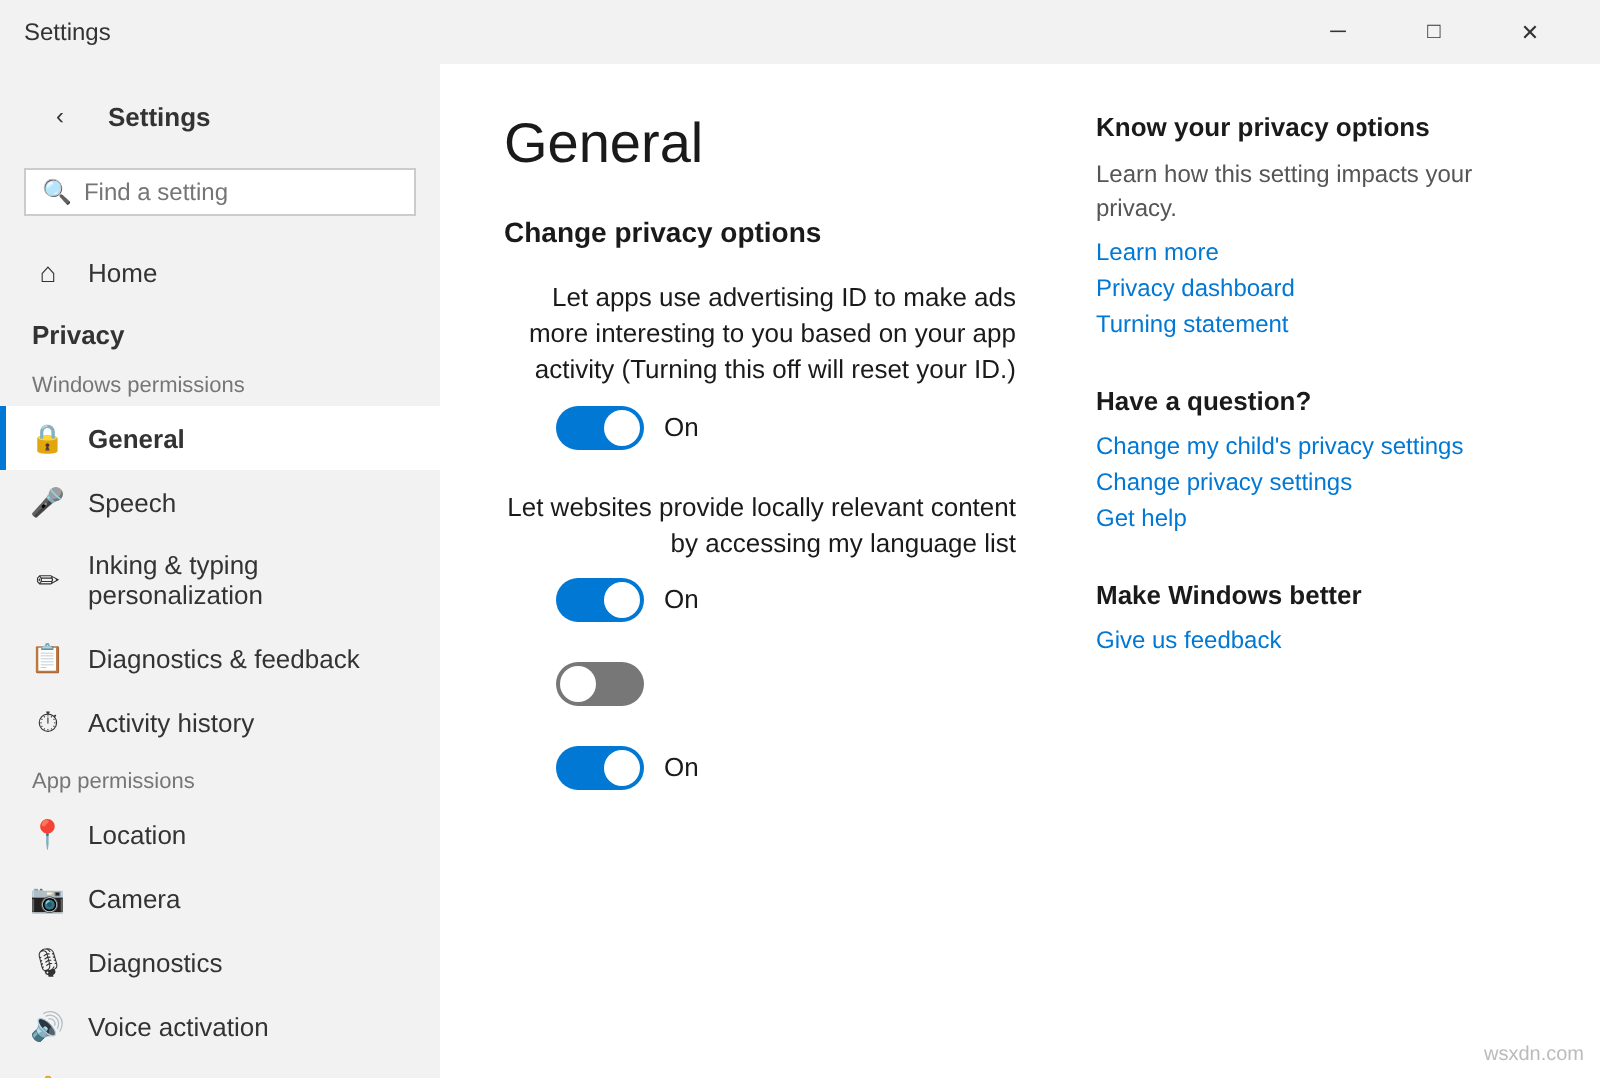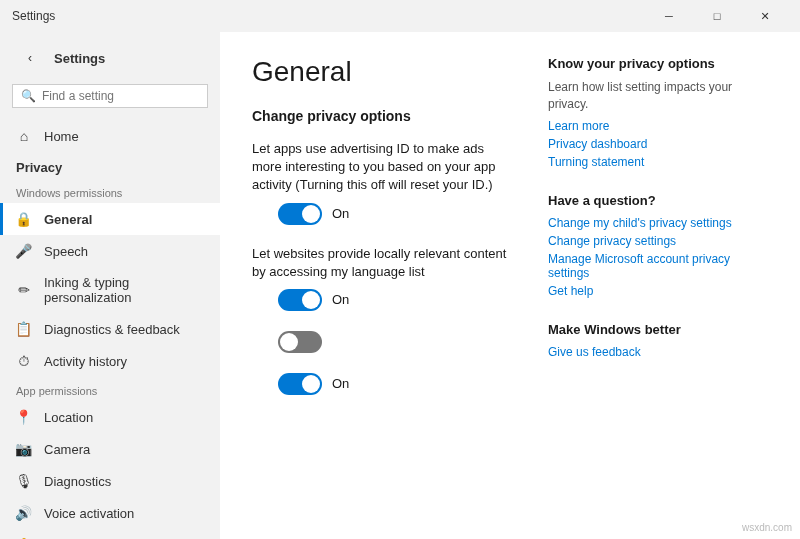--- a/index.html
+++ b/index.html
@@ -189,20 +189,21 @@
 
     .section-title {
       font-size: 14px;
       font-weight: 600;
       color: #1a1a1a;
       margin-bottom: 16px;
     }
 
     .setting-item {
       margin-bottom: 20px;
+      text-align: right;
     }
 
     .setting-description {
       font-size: 13px;
       color: #1a1a1a;
       margin-bottom: 8px;
       line-height: 1.4;
       max-width: 480px;
     }
 
@@ -426,31 +427,30 @@
           </div>
           <span class="toggle-label">On</span>
         </div>
       </div>
     </div>
 
     <div class="content-sidebar">
 
       <div class="aside-section">
         <div class="aside-title">Know your privacy options</div>
-        <p class="aside-text">Learn how list setting impacts your privacy.</p>
+        <p class="aside-text">Learn how this setting impacts your privacy.</p>
         <a class="aside-link">Learn more</a>
         <a class="aside-link">Privacy dashboard</a>
         <a class="aside-link">Turning statement</a>
       </div>
 
       <div class="aside-section">
         <div class="aside-title">Have a question?</div>
         <a class="aside-link">Change my child's privacy settings</a>
         <a class="aside-link">Change privacy settings</a>
-        <a class="aside-link">Manage Microsoft account privacy settings</a>
         <a class="aside-link">Get help</a>
       </div>
 
       <div class="aside-section">
         <div class="aside-title">Make Windows better</div>
         <a class="aside-link">Give us feedback</a>
       </div>
 
     </div>
   </div>

